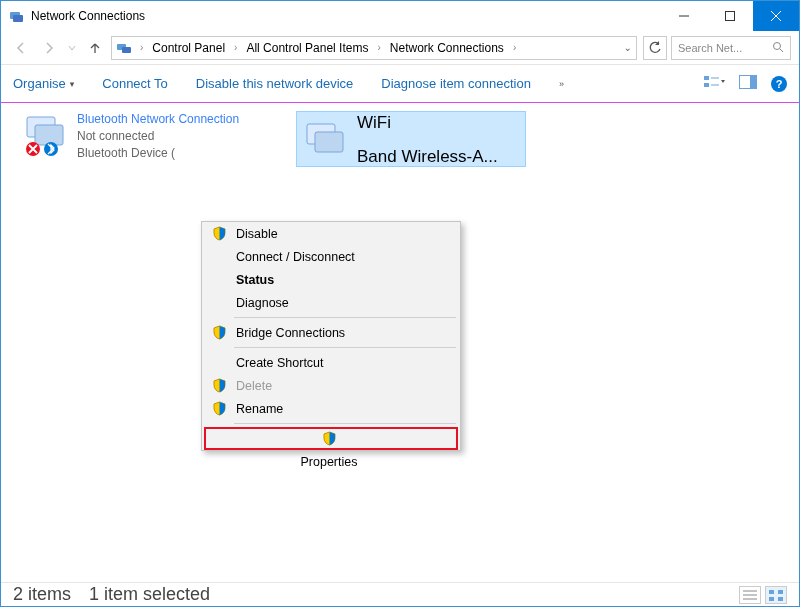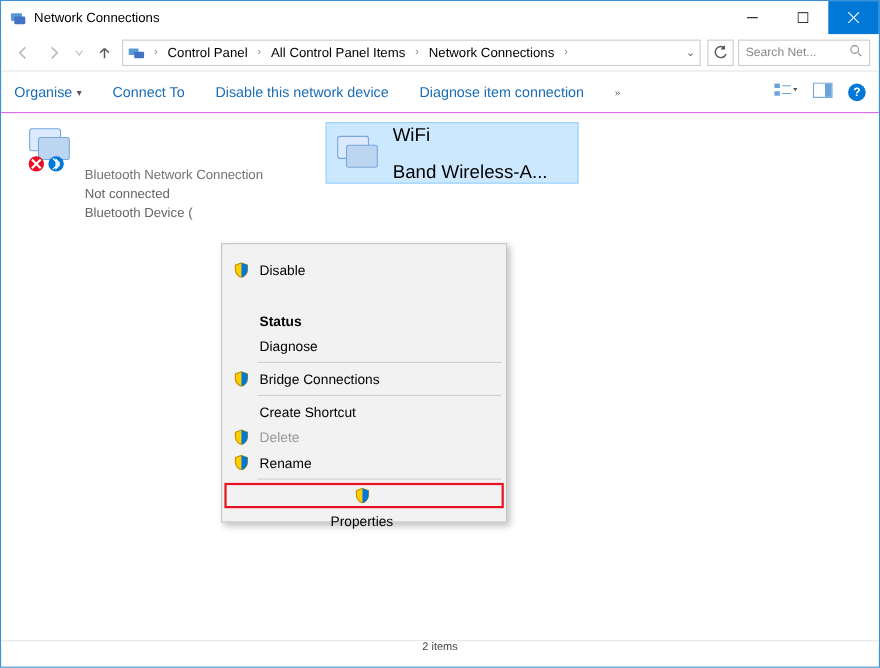--- a/index.html
+++ b/index.html
@@ -26,37 +26,37 @@
     .toolbar { height: 38px; display: flex; align-items: center; padding: 0 12px; gap: 28px; font-size: 13px; color: #1a6cb5; border-bottom: 1px solid #d946ef; }
     .toolbar .tb-item { display: flex; align-items: center; gap: 4px; }
     .toolbar .chev { font-size: 9px; color: #555; }
     .toolbar .right { margin-left: auto; display: flex; gap: 14px; align-items: center; }
     
     .content { position: relative; height: 485px; background: #fff; padding: 8px 20px; }
     
     .adapter { display: flex; gap: 8px; width: 240px; }
     .adapter .adp-icon { width: 48px; height: 48px; flex-shrink: 0; position: relative; }
     .adapter .info { font-size: 12px; line-height: 17px; }
-    .adapter .info .name { color: #737373; margin-top: 40px; }
+    .adapter .info .name { color: #3b82f6; }
     .adapter .info .sub { color: #666; }
     
     .adapter2 { position: absolute; left: 295px; top: 8px; width: 230px; background: #cce8ff; border: 1px solid #99d1ff; padding: 2px 4px; display: flex; gap: 8px; height: 56px; }
     .adapter2 .adp-icon { width: 48px; height: 48px; flex-shrink: 0; }
     .adapter2 .info { font-size: 17px; line-height: 17px; overflow: hidden; }
     
-    .ctxmenu { position: absolute; left: 200px; top: 118px; width: 260px; background: #f2f2f2; border: 1px solid #c5c5c5; box-shadow: 3px 3px 6px rgba(0,0,0,0.25); padding: 12px 2px; font-size: 12.5px; }
+    .ctxmenu { position: absolute; left: 200px; top: 118px; width: 260px; background: #f2f2f2; border: 1px solid #c5c5c5; box-shadow: 3px 3px 6px rgba(0,0,0,0.25); padding: 0 2px; font-size: 12.5px; }
     .ctxitem { display: flex; align-items: center; height: 23px; padding: 0 10px 0 6px; gap: 8px; }
     .ctxitem .cicon { width: 18px; height: 18px; flex-shrink: 0; display: flex; align-items: center; justify-content: center; }
     .ctxitem .clabel { flex: 1; }
     .ctxitem.bold .clabel { font-weight: 600; }
     .ctxitem.disabled .clabel { color: #9a9a9a; }
     .ctxsep { height: 1px; background: #d0d0d0; margin: 3px 2px 3px 30px; }
     .ctxitem.highlight { border: 2.5px solid #e81123; flex-direction: column; }
     
-    .statusbar { position: absolute; bottom: 0; left: 0; right: 0; height: 24px; border-top: 1px solid #e5e5e5; display: flex; align-items: center; padding: 0 12px; font-size: 10px; color: #444; gap: 18px; flex-direction: column; }
+    .statusbar { position: absolute; bottom: 0; left: 0; right: 0; height: 24px; border-top: 1px solid #e5e5e5; display: flex; align-items: center; padding: 0 12px; font-size: 18px; color: #444; gap: 18px; }
     .statusbar .st-right { margin-left: auto; display: flex; gap: 4px; }
     .viewbtn { width: 22px; height: 18px; border: 1px solid #ccc; }
     
     .shield { width: 15px; height: 15px; }
     .help-icon { width: 16px; height: 16px; border-radius: 50%; background: #0078d7; color: #fff; display: flex; align-items: center; justify-content: center; font-size: 11px; font-weight: bold; }
   </style>
 </head>
 <body>
 
 <div class="titlebar">
@@ -207,20 +207,21 @@
       <span class="cicon">
           <svg class="shield" viewBox="0 0 15 15">
             <path d="M7.5 1 L13 3 V7 C13 11 10 13.5 7.5 14 C5 13.5 2 11 2 7 V3 Z" fill="#ffcc00" stroke="#c09000"></path>
             <path d="M7.5 1 L13 3 V7 C13 11 10 13.5 7.5 14 V1 Z" fill="#0078d7"></path>
           </svg>
         </span>
       <span class="clabel">Disable</span>
     </div>
     <div class="ctxitem">
       <span class="cicon"></span>
+        <span class="clabel">Connect / Disconnect</span>
     </div>
     <div class="ctxitem bold">
       <span class="cicon"></span>
         <span class="clabel">Status</span>
     </div>
     <div class="ctxitem">
       <span class="cicon"></span>
         <span class="clabel">Diagnose</span>
     </div>
     <div class="ctxsep"></div>

